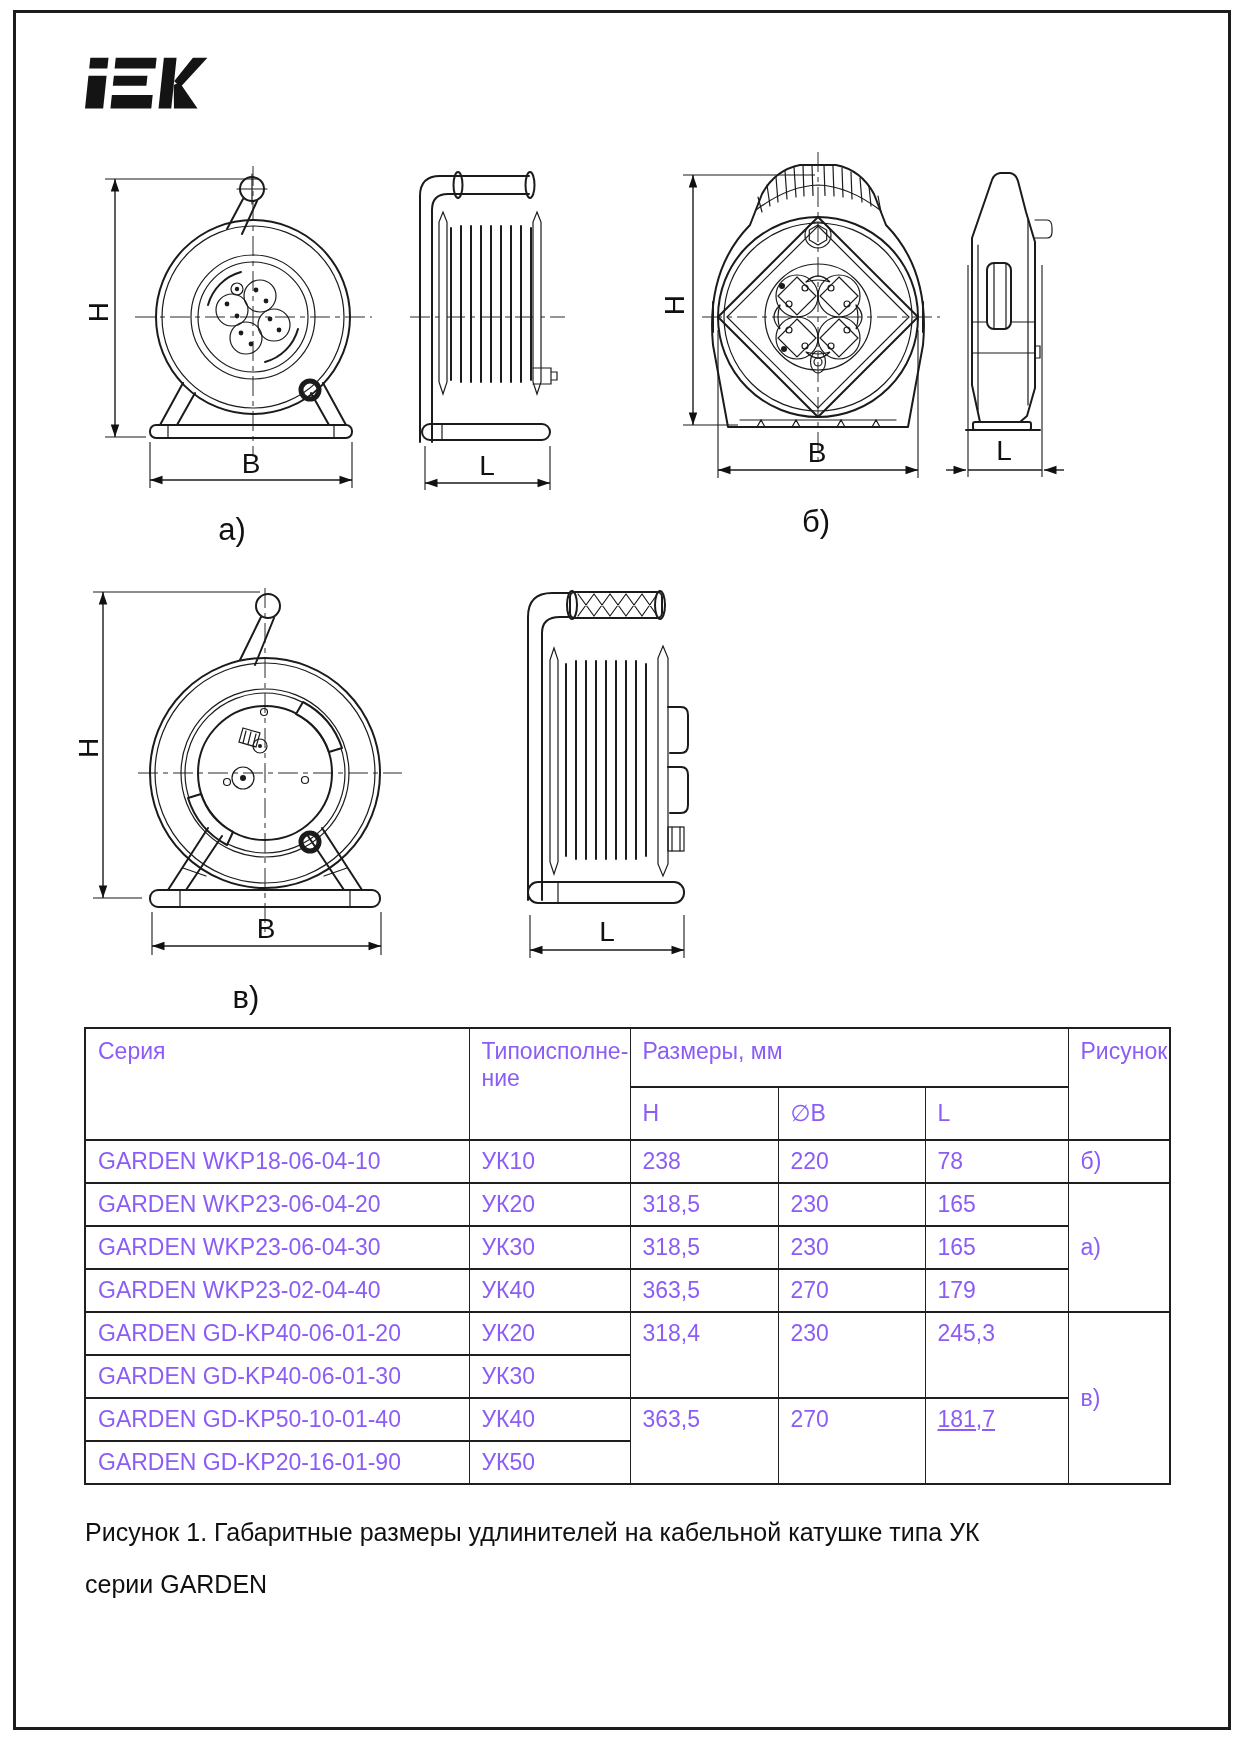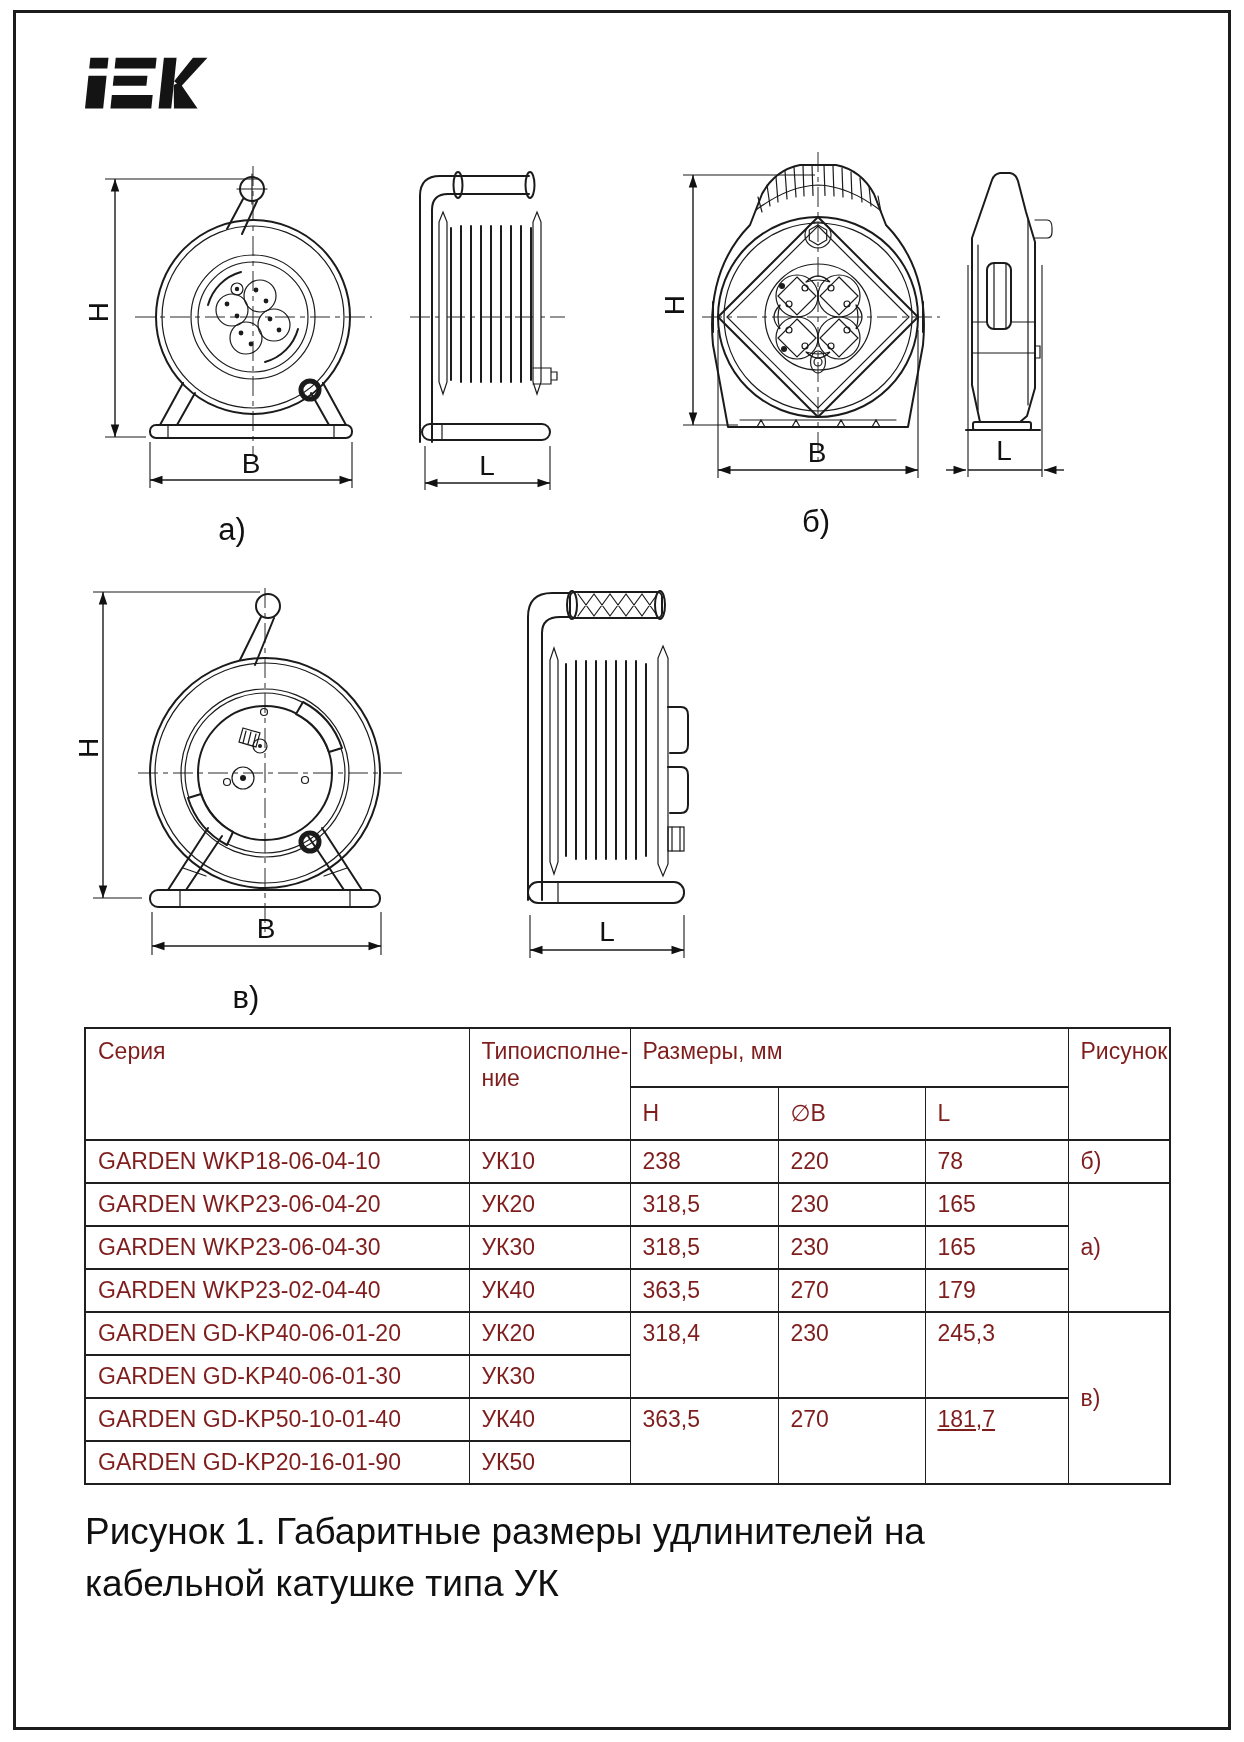--- a/index.html
+++ b/index.html
@@ -16,34 +16,34 @@
   .ext{stroke:#1b1b1b;stroke-width:1.1;fill:none;}
   .dim{stroke:#1b1b1b;stroke-width:1.4;fill:none;}
   .dot{fill:#1b1b1b;stroke:none;}
   .wh{fill:#ffffff;}
   .dimlabel{font-family:"Liberation Sans",sans-serif;font-size:28px;fill:#111;}
   .figlabel{font-family:"Liberation Sans",sans-serif;font-size:31px;fill:#111;}
 
   table.spec{
     position:absolute;left:84px;top:1027px;width:1085px;
     border-collapse:collapse;table-layout:fixed;
-    font-size:23px;color:#7f1d1d;
+    font-size:23px;color:#8b5cf6;
   }
   table.spec th,table.spec td{
     border-left:1px solid #1f1f1f;border-right:1px solid #1f1f1f;
     border-top:2px solid #1f1f1f;border-bottom:2px solid #1f1f1f;
     font-weight:normal;text-align:left;padding:2px 8px 2px 12px;
     white-space:normal;overflow:hidden;
   }
   table.spec{border:2px solid #1f1f1f;}
   tr.hdr1 th{height:46px;vertical-align:top;padding-top:9px;}
   tr.hdr2 th{height:47px;vertical-align:middle;}
   tr.data td{height:37px;vertical-align:middle;}
   td.figcell{vertical-align:top;padding-top:7px;}
-  #caption{position:absolute;left:85px;top:1506px;width:1000px;font-size:37px;line-height:52px;color:#101010;}
+  #caption{position:absolute;left:85px;top:1506px;width:1000px;font-size:25px;line-height:52px;color:#101010;}
 </style>
 </head>
 <body>
 
 <div id="frame"></div>
 
 <svg width="0" height="0" class="abs" style="left:0;top:0" aria-hidden="true">
   <defs>
     <marker id="mA" viewBox="0 0 10 8" refX="10" refY="4" markerWidth="17" markerHeight="10" markerUnits="userSpaceOnUse" orient="auto-start-reverse">
       <path d="M0,0.6 L10,4 L0,7.4 Z" fill="#111"></path>
@@ -368,13 +368,14 @@
   </tr>
   <tr class="data">
     <td>GARDEN GD-KP20-16-01-90</td>
     <td>УК50</td>
   </tr>
 </tbody>
   </table>
 
 <div id="caption">
   <div>Рисунок 1. Габаритные размеры удлинителей на кабельной катушке типа УК</div>
+  <div>серии GARDEN</div>
 </div>
 
 </body></html>

